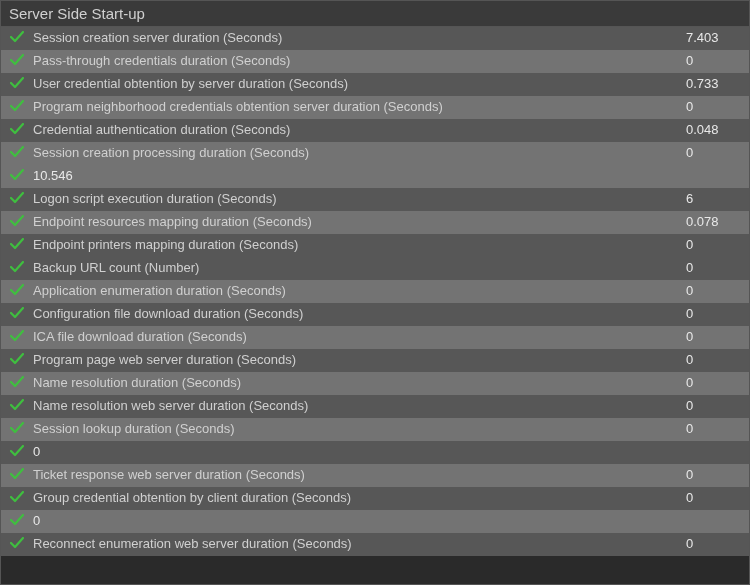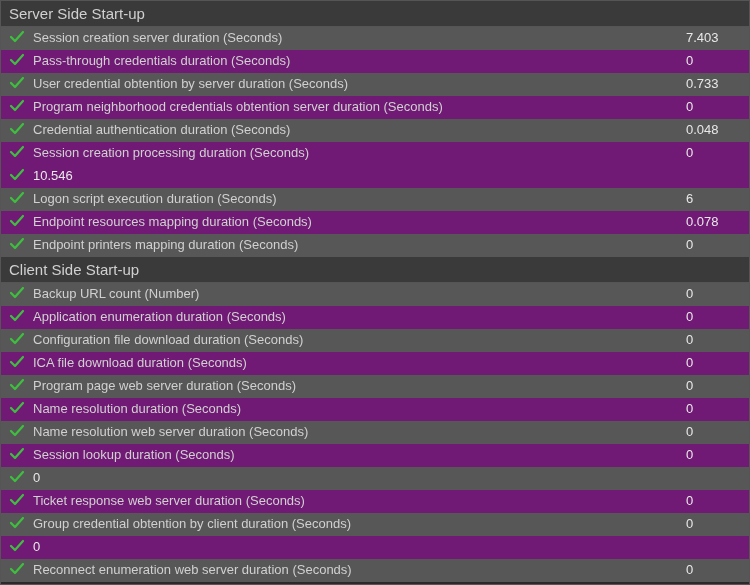--- a/index.html
+++ b/index.html
@@ -30,21 +30,21 @@
     .metric-row {
       display: flex;
       align-items: flex-end;
       padding: 5px 8px;
       height: 23px;
     }
     .metric-row.odd {
       background: #575757;
     }
     .metric-row.even {
-      background: #701a75;
+      background: #737373;
     }
     .check-icon {
       width: 16px;
       height: 16px;
       margin-right: 8px;
       flex-shrink: 0;
     }
     .metric-label {
       flex: 1;
       color: #d0d0d0;
@@ -126,21 +126,20 @@
       <span class="metric-label">Endpoint resources mapping duration (Seconds)</span>
       <span class="metric-value">0.078</span>
     </div>
     <div class="metric-row odd">
       <svg viewBox="0 0 16 16" class="check-icon">
         <path d="M2 8 L6 12 L14 3" stroke="#3fbf3f" stroke-width="2.2" fill="none" stroke-linecap="round" stroke-linejoin="round"></path>
       </svg>
       <span class="metric-label">Endpoint printers mapping duration (Seconds)</span>
       <span class="metric-value">0</span>
     </div>
-    <div class="section-header">Client Side Start-up</div>
     <div class="metric-row odd">
       <svg viewBox="0 0 16 16" class="check-icon">
         <path d="M2 8 L6 12 L14 3" stroke="#3fbf3f" stroke-width="2.2" fill="none" stroke-linecap="round" stroke-linejoin="round"></path>
       </svg>
       <span class="metric-label">Backup URL count (Number)</span>
       <span class="metric-value">0</span>
     </div>
     <div class="metric-row even">
       <svg viewBox="0 0 16 16" class="check-icon">
         <path d="M2 8 L6 12 L14 3" stroke="#3fbf3f" stroke-width="2.2" fill="none" stroke-linecap="round" stroke-linejoin="round"></path>

